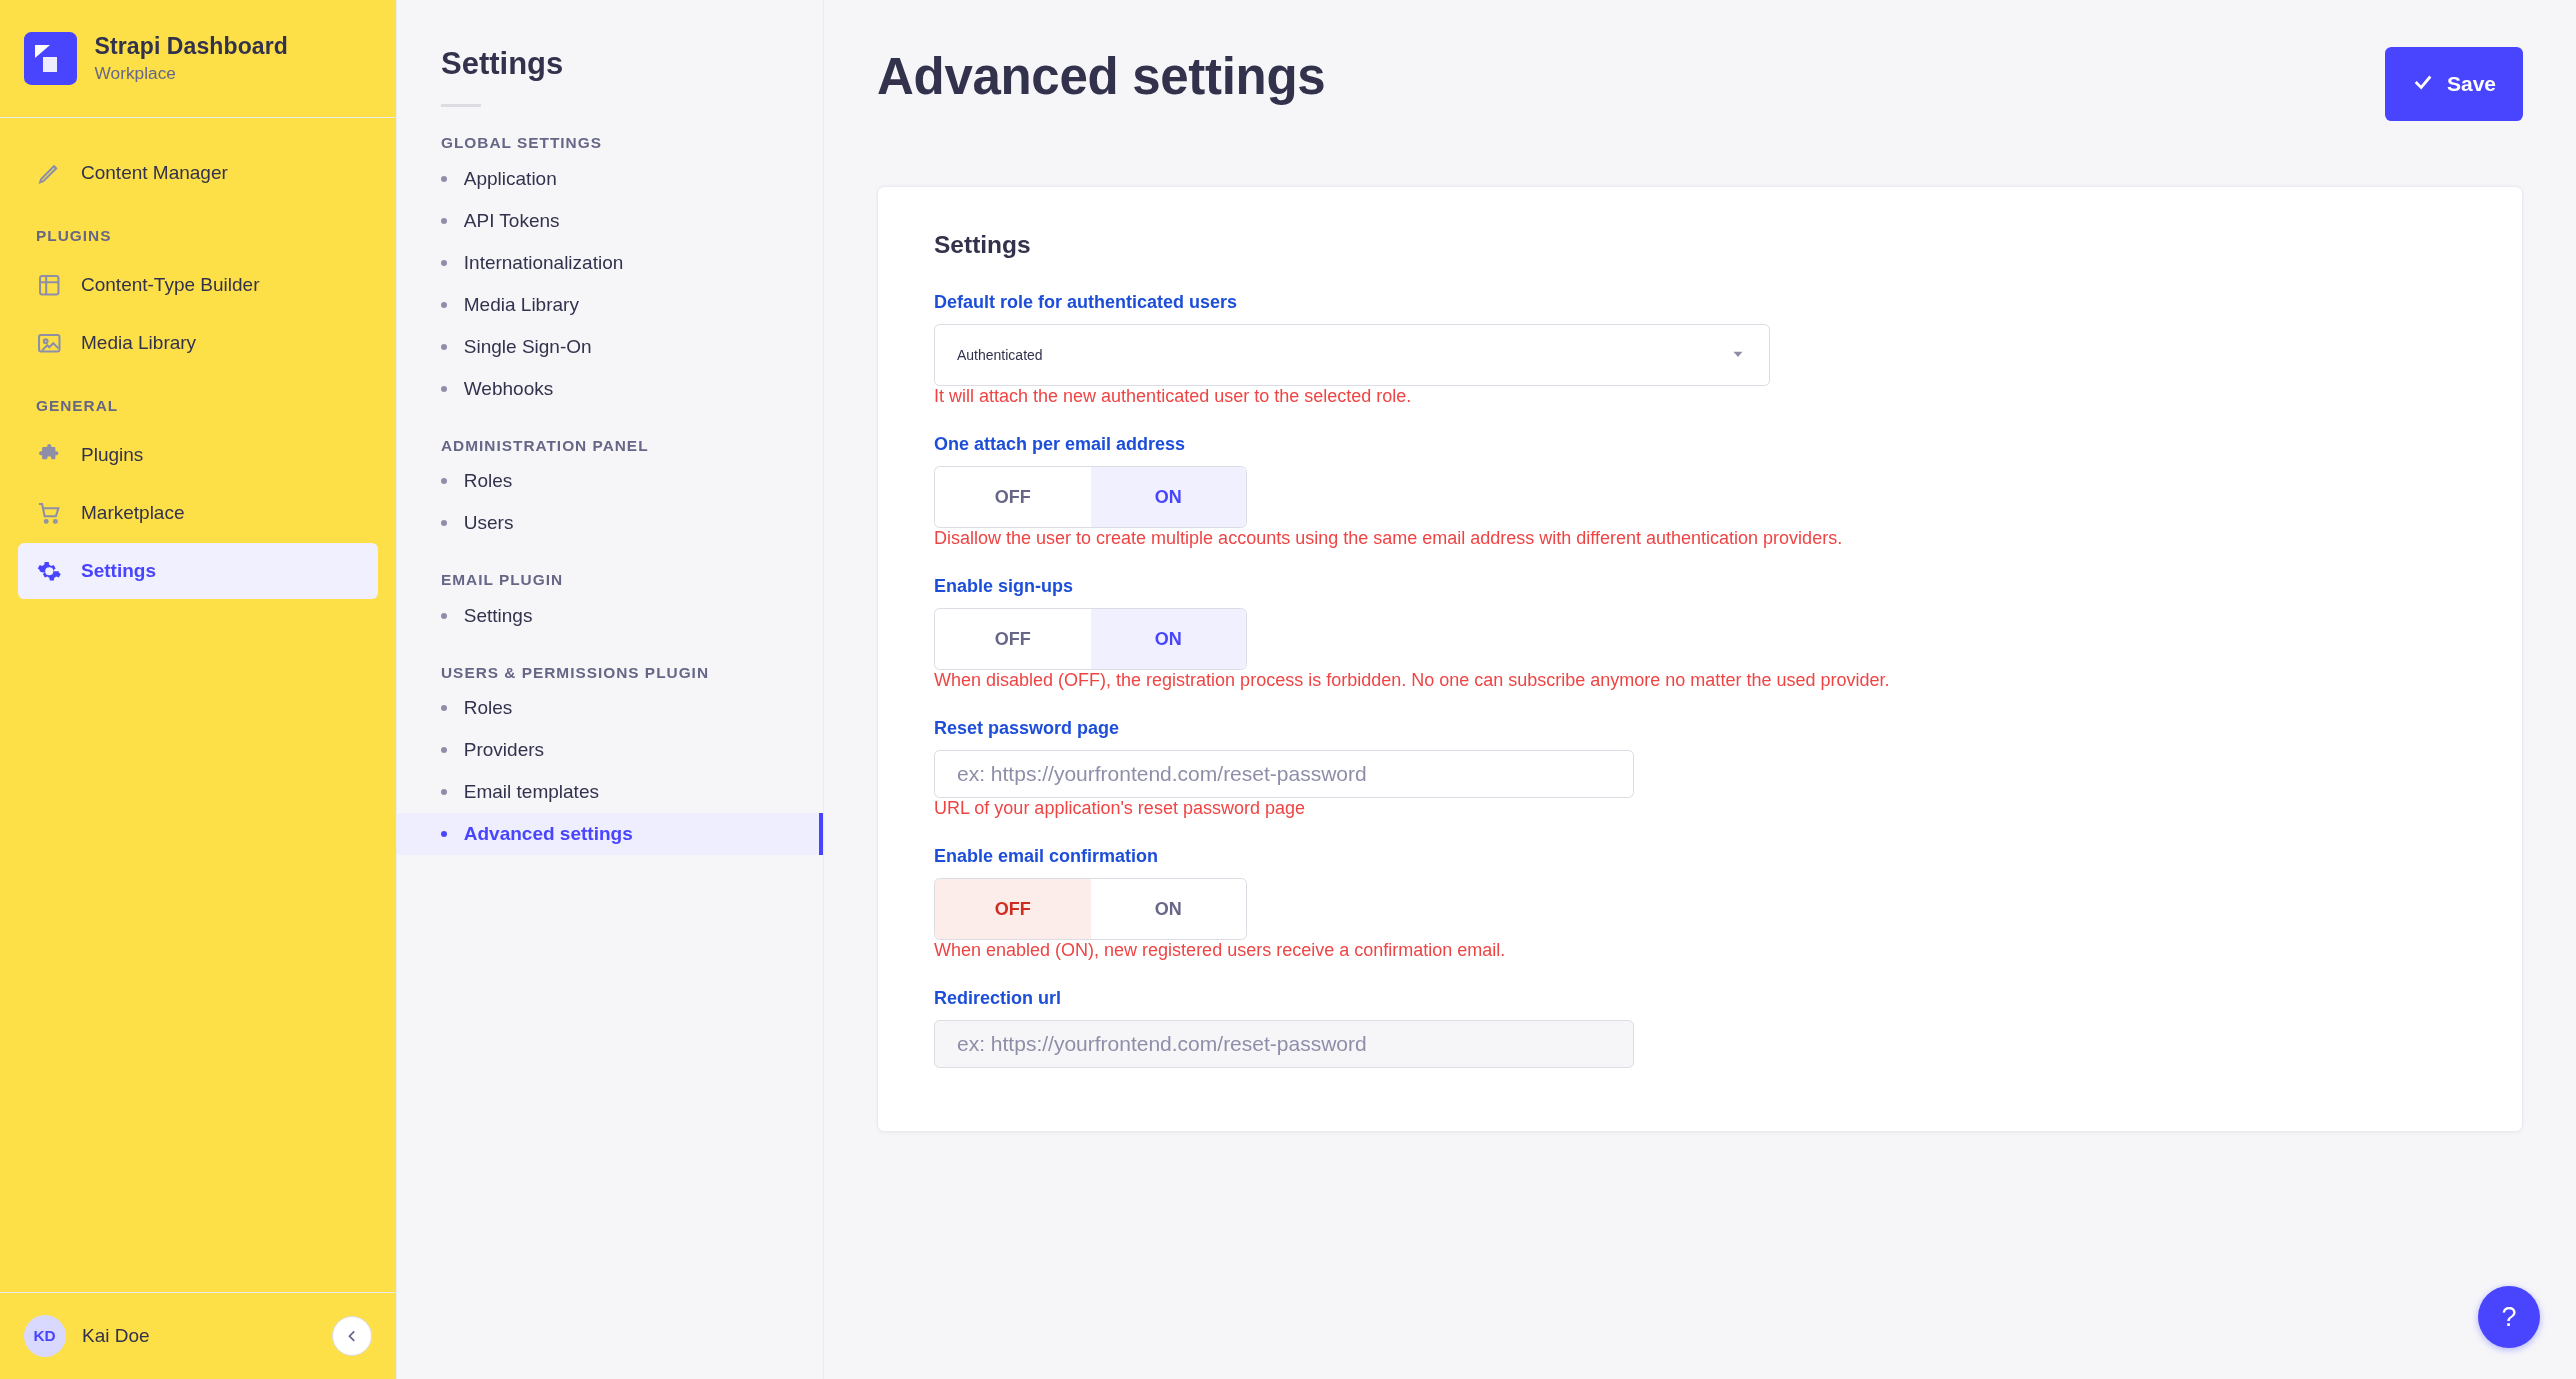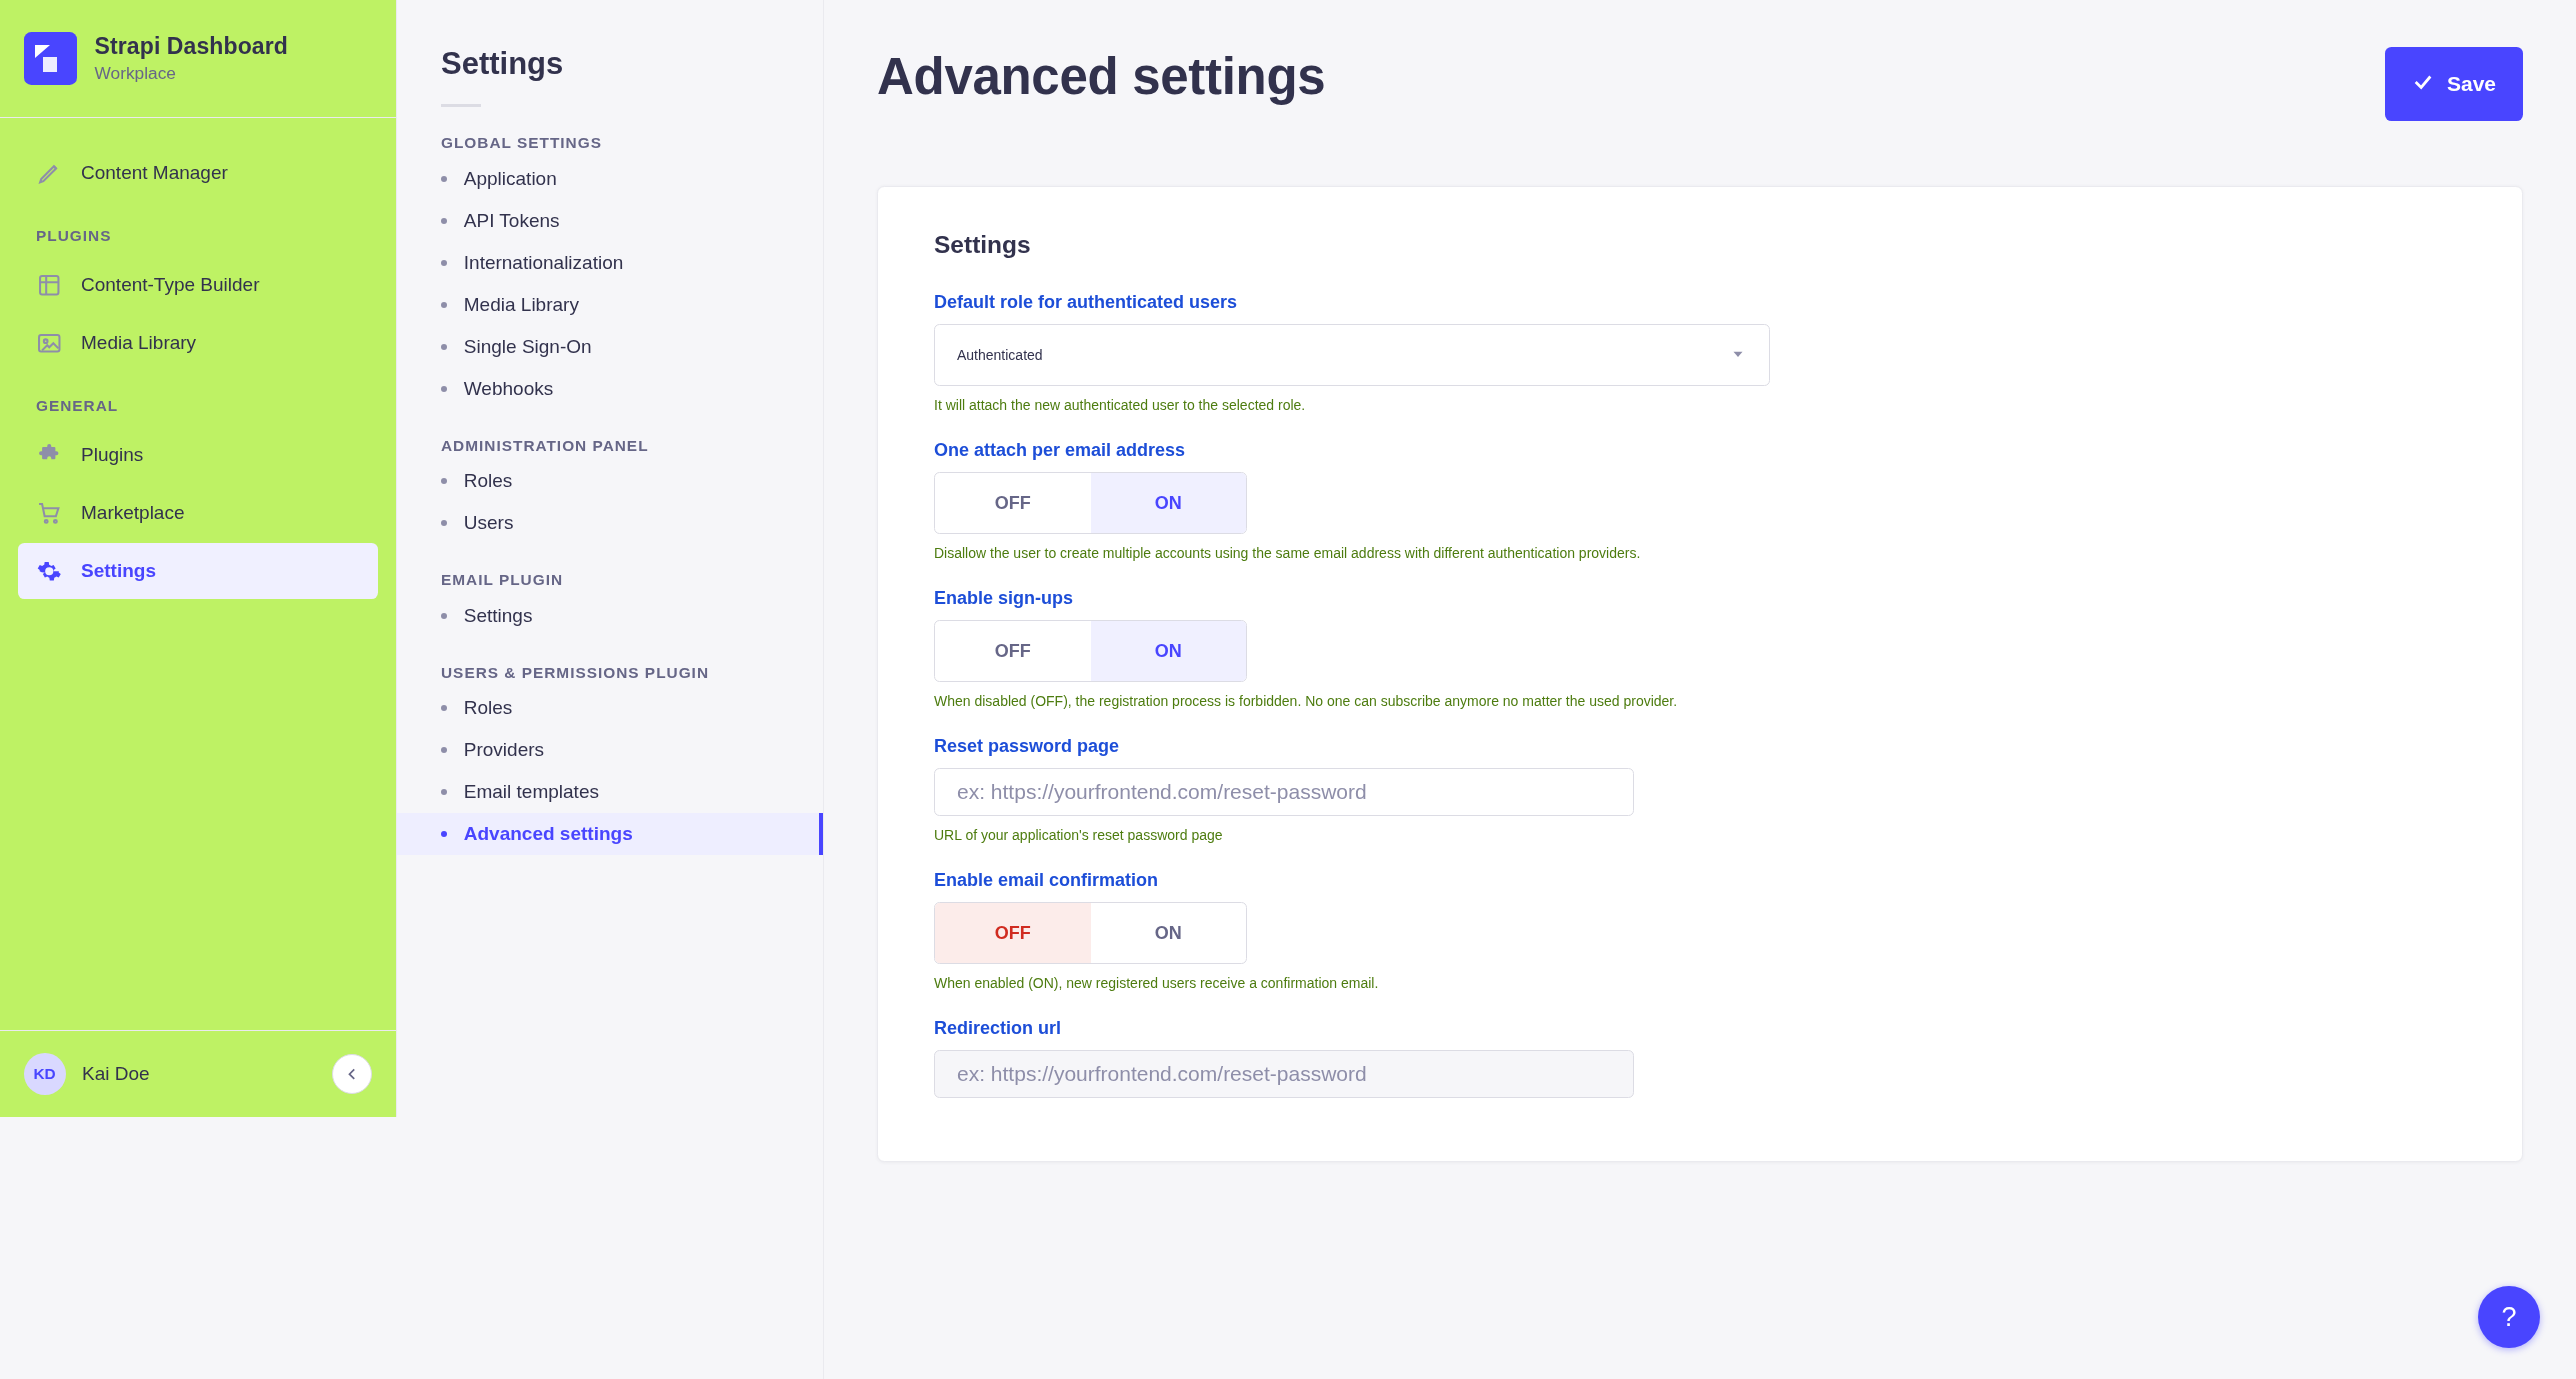--- a/index.html
+++ b/index.html
@@ -11,22 +11,22 @@
   }
   .app {
     display: flex;
     width: 2576px; height: 1379px;
     position: relative;
   }
 
   
   .sidebar {
     width: 397px;
-    height: 1117px;
-    background: #bef264;
+    height: 1379px;
+    background: #fde047;
     border-right: 0.9px solid #eaeaef;
     display: flex;
     flex-direction: column;
     flex: 0 0 397px;
   }
   .brand {
     display: flex;
     align-items: center;
     gap: 18px;
     padding: 25.4px 23.6px;
@@ -188,21 +188,21 @@
   .select {
     width: 836px; height: 62px;
     border: 0.9px solid #dcdce4; border-radius: 5.5px;
     background: #fff;
     display: flex; align-items: center; justify-content: space-between;
     padding: 0 22px;
     font-size: 14px; color: #32324d;
     cursor: pointer;
   }
   .select .caret { color: #8e8ea9; font-size: 14.5px; }
-  .hint { font-size: 14px; color: #4d7c0f; margin-top: 11px; }
+  .hint { font-size: 18px; color: #ef4444; }
 
   .toggle {
     display: flex; width: 313px; height: 62px;
     border: 0.9px solid #dcdce4; border-radius: 5.5px; overflow: hidden;
     background: #fff;
   }
   .toggle div {
     flex: 1; display: flex; align-items: center; justify-content: center;
     font-size: 18px; font-weight: bold; color: #666687; cursor: pointer;
   }

